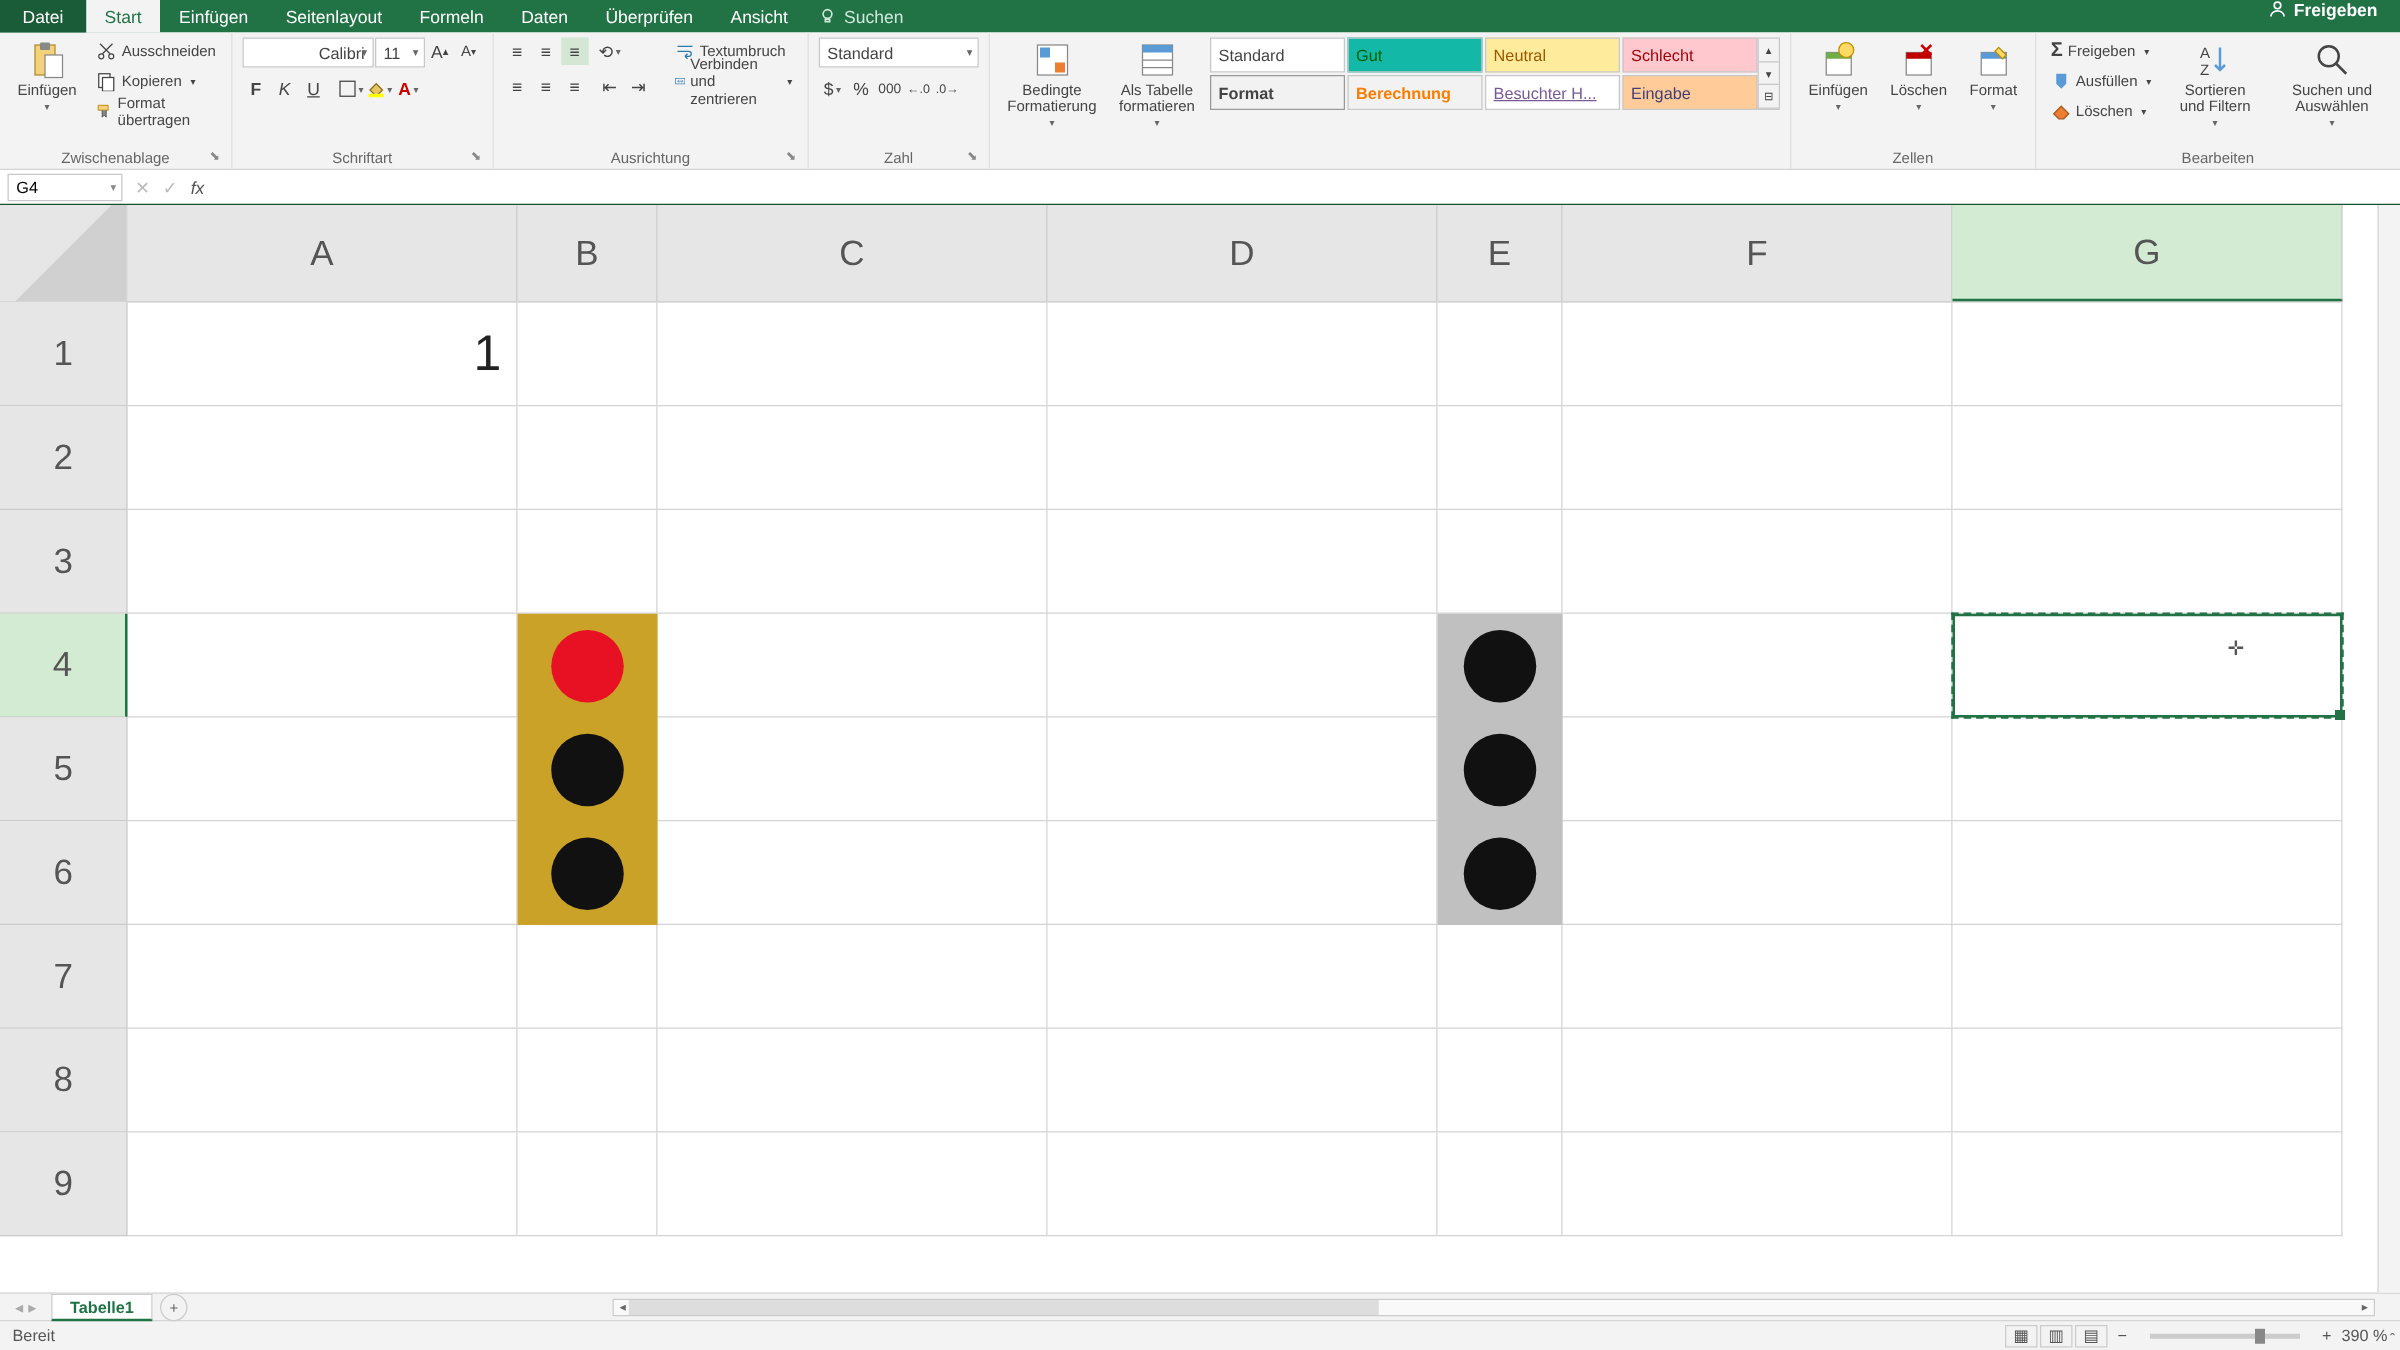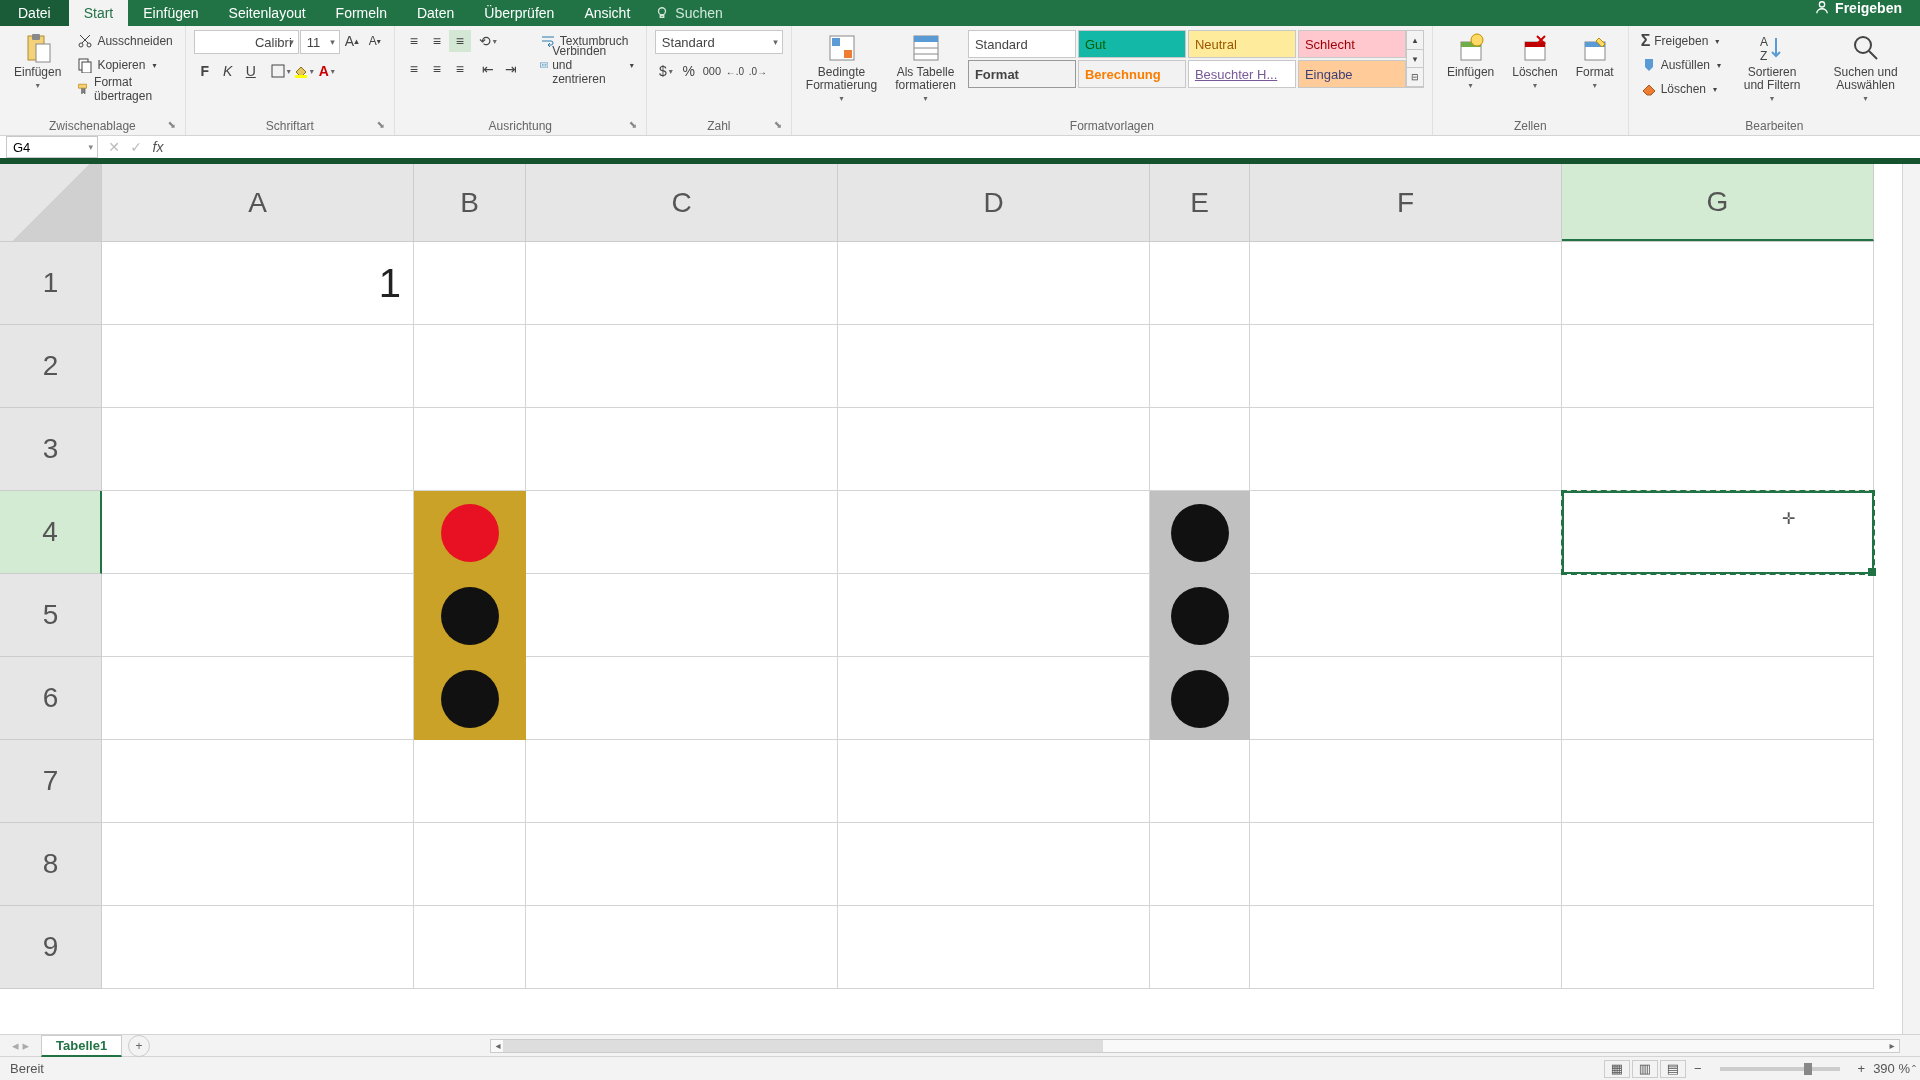--- a/index.html
+++ b/index.html
@@ -48,21 +48,21 @@
 .style-cell.neutral { background: #ffeb9c; color:#9c5700; }
 .style-cell.schlecht { background: #ffc7ce; color:#9c0006; }
 .style-cell.ausgabe { background: #f2f2f2; font-weight:bold; border:1px solid #999;}
 .style-cell.berechnung { background:#f2f2f2; color:#fa7d00; font-weight:bold;}
 .style-cell.besuchter { color:#795998; text-decoration:underline; }
 .style-cell.eingabe { background:#ffcc99; color:#3f3f76;}
 .gallery-arrows { width:18px; display:flex; flex-direction:column; border:1px solid #c8c8c8; }
 .gallery-arrows div { flex:1; display:flex; align-items:center; justify-content:center; font-size:9px; border-bottom:1px solid #c8c8c8; cursor:pointer;}
 
 
-.formula-bar { height: 28px; border-bottom: 6px solid #14532d; display: flex; align-items: center; background: #fff; }
+.formula-bar { height: 28px; border-bottom: 1px solid #14532d; display: flex; align-items: center; background: #fff; }
 .name-box { width: 92px; height: 22px; border: 1px solid #c8c8c8; margin-left: 6px; display: flex; align-items: center; padding: 0 6px; font-size: 13px; position:relative; }
 .name-box .arrow { position:absolute; right:4px; font-size:9px; color:#888;}
 .fb-buttons { display: flex; padding: 0 6px; gap: 2px; color: #bbb; font-size: 14px; }
 .fb-buttons span { width: 20px; text-align: center; cursor:pointer; }
 .fb-input { flex: 1; font-size: 13px; padding: 0 6px; }
 
 
 .grid-area { position: relative; height: calc(1080px - 26px - 110px - 28px - 22px - 24px); display:flex; }
 .corner { height: 78px; background:linear-gradient(135deg, #e6e6e6 50%, #d0d0d0 50%); border-bottom:1px solid #ccc; border-right:1px solid #ccc; position:absolute; left:0; top:0; width:102px; }
 .col-headers { height: 78px; display:flex; margin-left:102px; background:#e6e6e6; border-bottom:1px solid #ccc; }
@@ -307,21 +307,20 @@
           <div class="style-cell besuchter">Besuchter H...</div>
           <div class="style-cell eingabe">Eingabe</div>
         </div>
         <div class="gallery-arrows">
             <div>▴</div>
             <div>▾</div>
             <div>⊟</div>
           </div>
       </div>
     </div>
-    <div class="label"><span>Formatvorlagen</span></div>
   </div>
 
   <div class="ribbon-group">
     <div class="content">
       <div class="big-button">
           <div class="icon">
             <svg viewBox="0 0 32 32">
               <rect x="6" y="10" width="20" height="18" fill="#fff" stroke="#888"></rect>
               <rect x="6" y="10" width="20" height="5" fill="#70ad47"></rect>
               <circle cx="22" cy="8" r="6" fill="#ffd966" stroke="#bf8f00"></circle>

